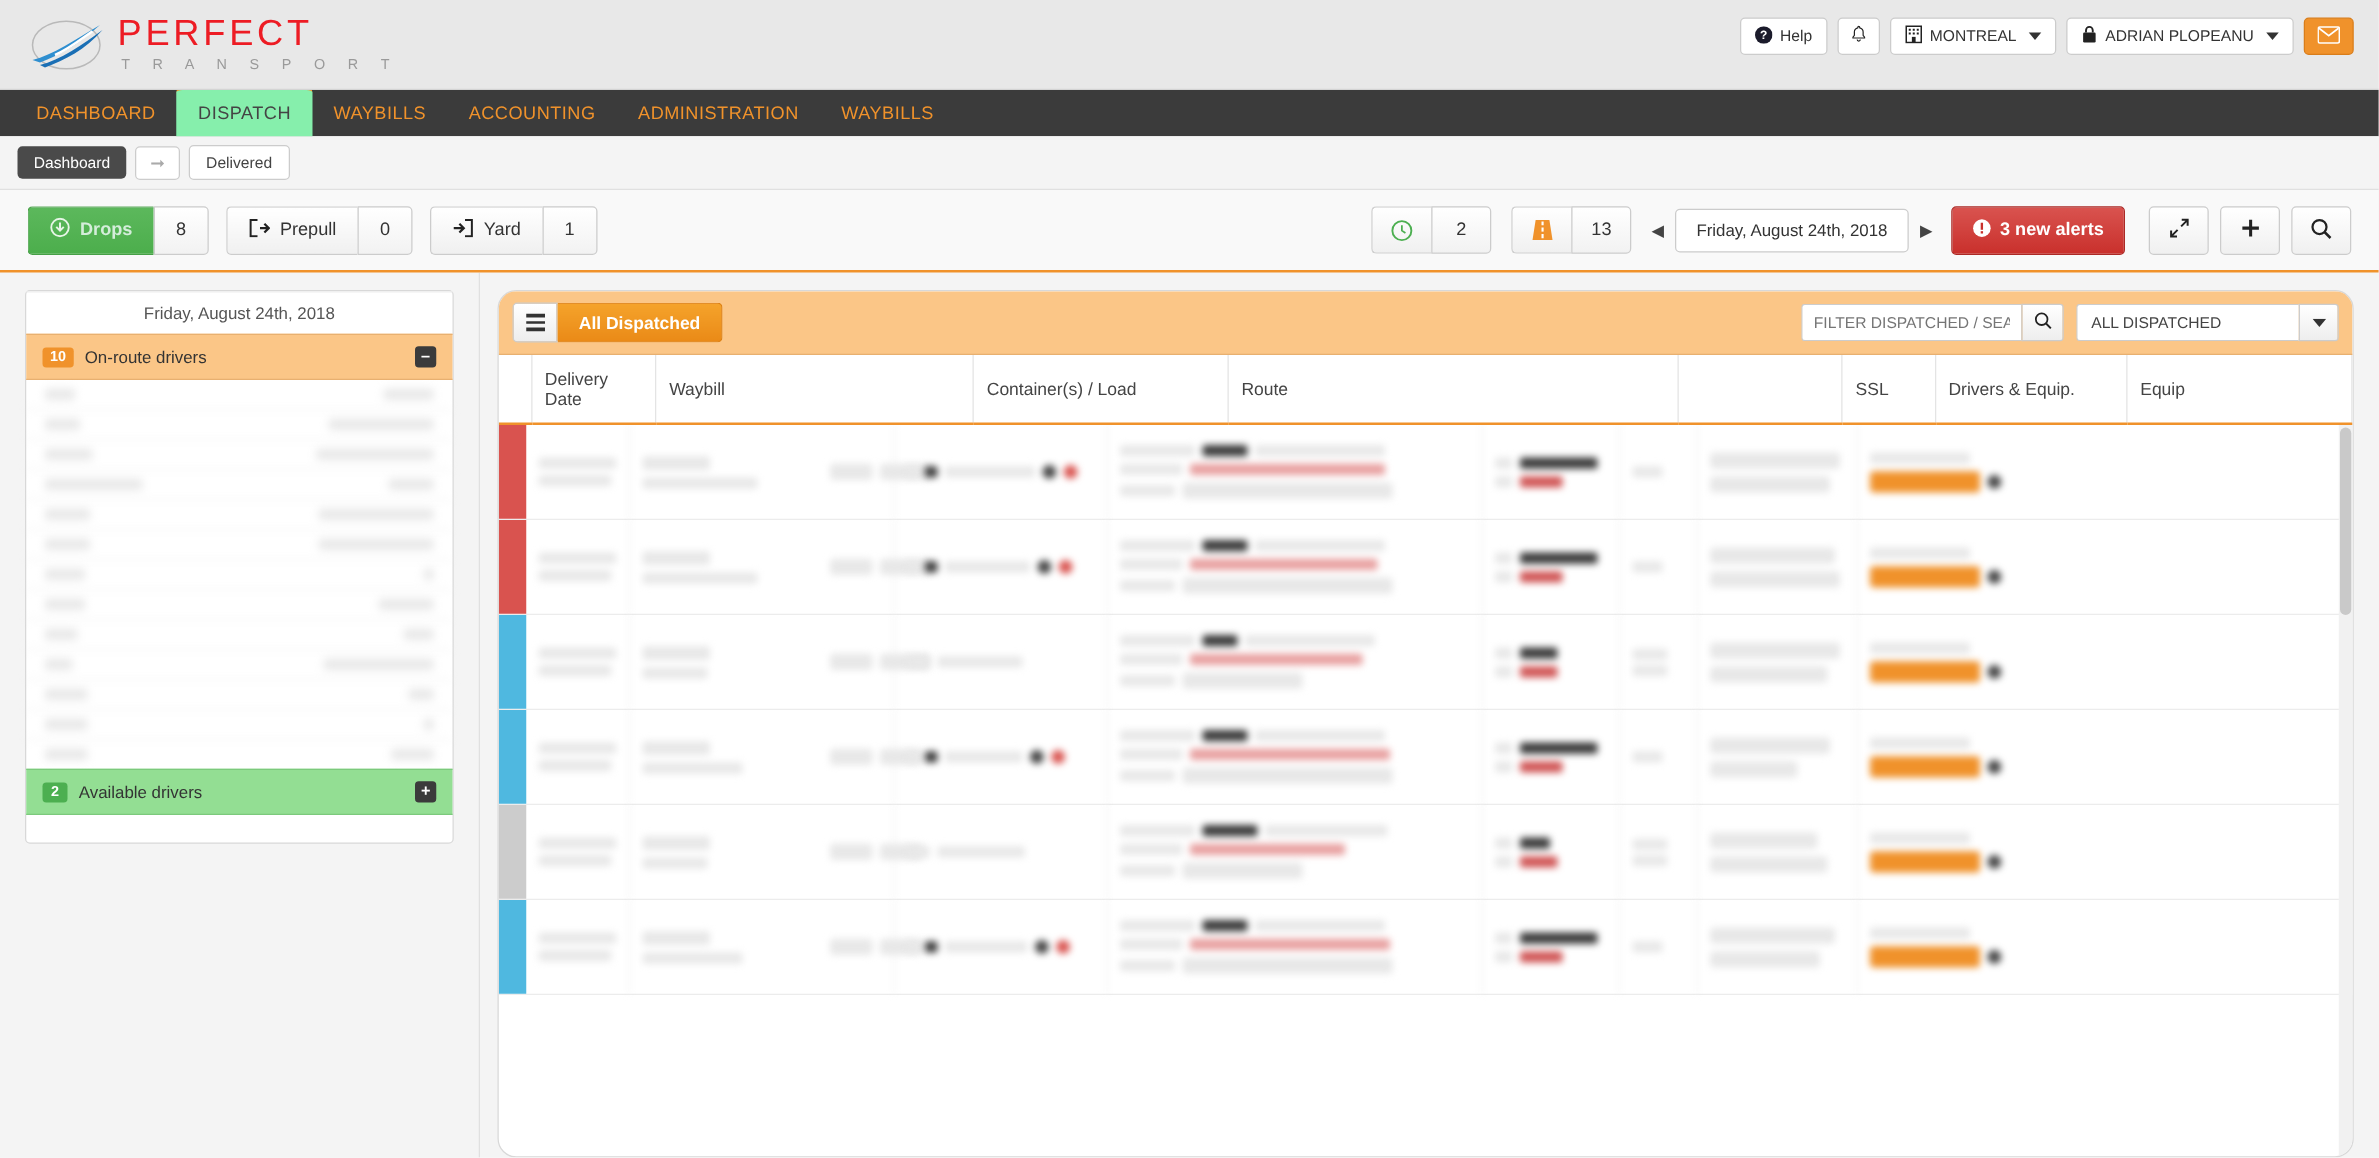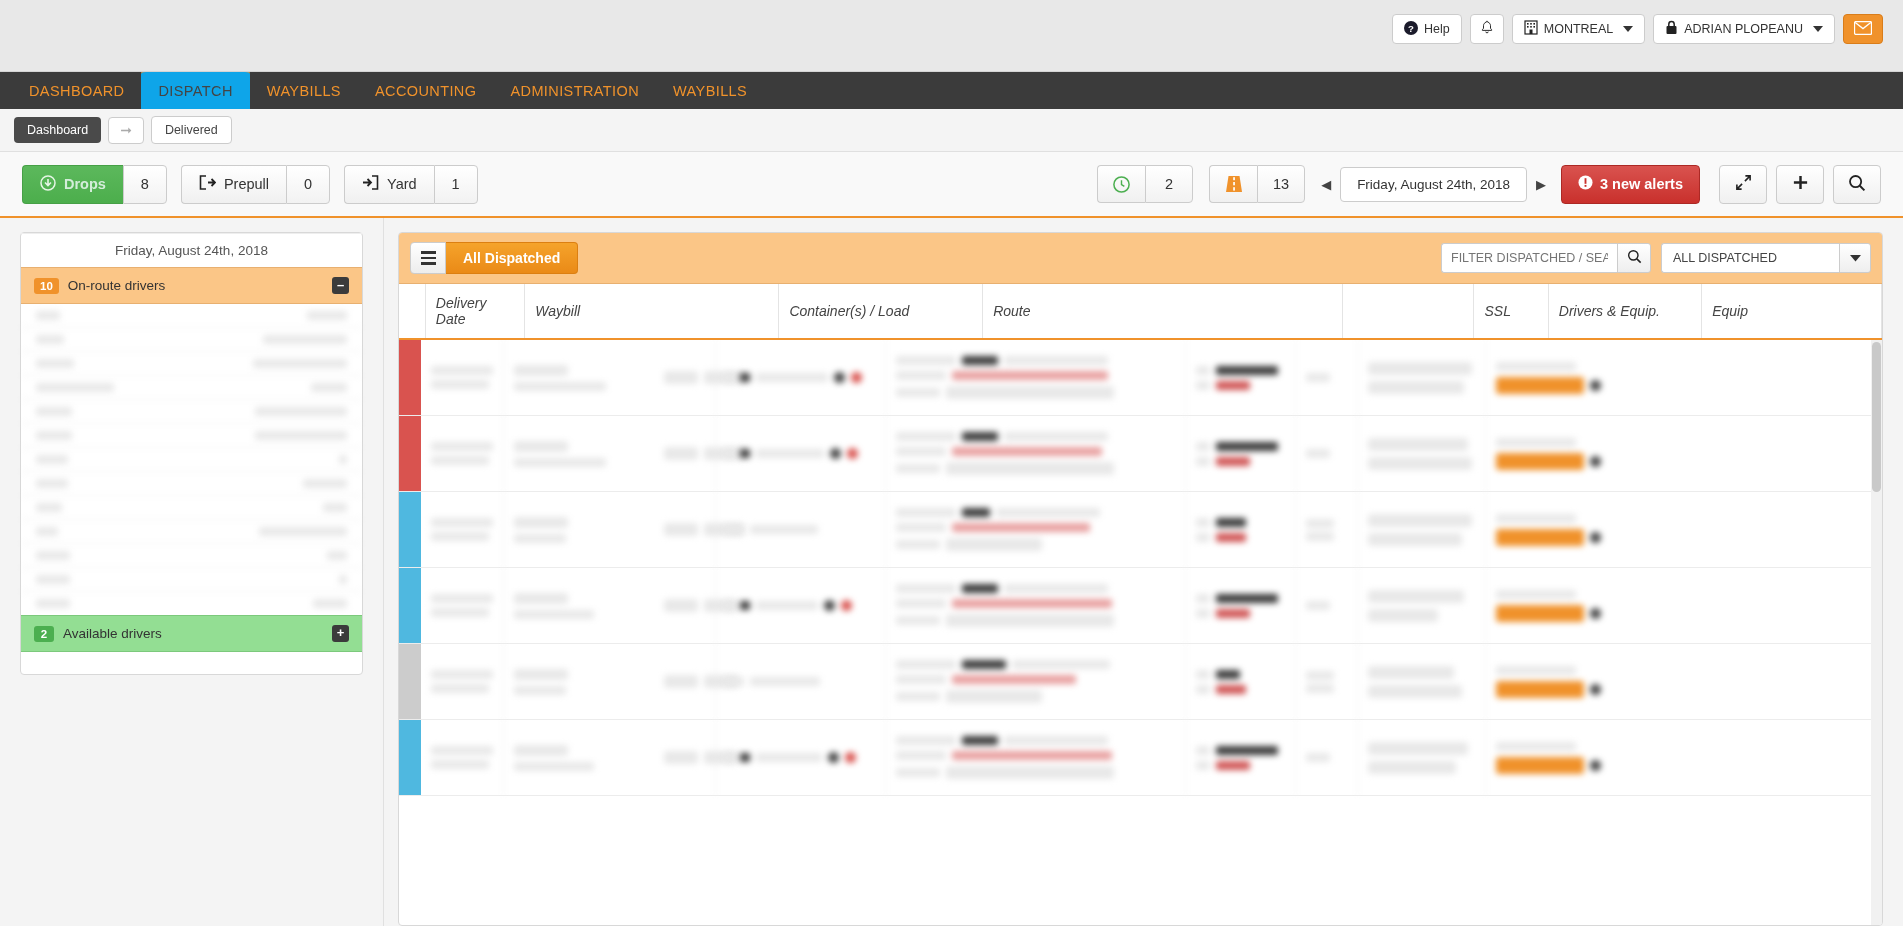--- a/index.html
+++ b/index.html
@@ -58,21 +58,21 @@
   .nav {
     height: 37px; background: #3b3b3b; display: flex; align-items: stretch;
     padding-left: 12px;
   }
   .nav-item {
     display: flex; align-items: center; padding: 0 17px;
     color: #f0922b; font-size: 14.5px; letter-spacing: .4px;
     cursor: pointer; font-family: "Liberation Sans", sans-serif;
   }
   .nav-item.active {
-    background: #0ea5e9; color: #444; border-top: 3px solid #f0922b;
+    background: #86efac; color: #444; border-top: 3px solid #f0922b;
     border-top-left-radius: 5px; border-top-right-radius: 5px;
     margin-top: -3px;
   }
 
   
   .crumbs {
     height: 43px; background: #f4f4f4; display: flex; align-items: center;
     gap: 7px; padding: 0 14px; border-bottom: 1px solid #e0e0e0;
   }
   .crumb-active {
@@ -195,21 +195,21 @@
     color: #555; filter: blur(3.2px); cursor: pointer;
   }
   .drv-row:last-child { border-bottom: none; }
   .panel-foot { height: 22px; }
 
   
   .main {
     flex: 1; padding: 14px 20px 0 14px; overflow: hidden;
   }
   .main-card {
-    background: #fff; border: 1px solid #d8d8d8; border-radius: 4px;
+    background: #fff; border: 1px solid #d8d8d8; border-radius: 15px;
     height: 100%; display: flex; flex-direction: column; overflow: hidden;
   }
   .card-head {
     background: #fbc687; padding: 9px 11px; display: flex;
     align-items: center; border-bottom: 1px solid #e8b070;
   }
   .ham {
     width: 36px; height: 32px; background: linear-gradient(#fff,#ededed);
     border: 1px solid #ccc; border-top-left-radius: 4px; border-bottom-left-radius: 4px;
     display: flex; align-items: center; justify-content: center; cursor: pointer;
@@ -247,21 +247,21 @@
     border-top-left-radius: 3px; border-bottom-left-radius: 3px; cursor: pointer;
   }
   .sel-btn {
     height: 30px; width: 32px; border: 1px solid #ccc;
     background: linear-gradient(#fff,#eee); display: flex;
     align-items: center; justify-content: center; cursor: pointer;
     border-top-right-radius: 3px; border-bottom-right-radius: 3px;
   }
 
   
-  .tbl { width: 100%; border-collapse: collapse; table-layout: fixed; font-style: italic; }
+  .tbl { width: 100%; border-collapse: collapse; table-layout: fixed; }
   .tbl th {
     text-align: left; font-weight: normal; font-size: 14px; color: #444;
     padding: 11px 10px; border-bottom: 2px solid #f0922b;
     border-right: 1px solid #e4e4e4; background: #fff;
   }
   .found-note {
     font-size: 12.5px; color: #444; padding: 9px 12px;
     background: #fbfbfb; border-bottom: 1px solid #ececec;
   }
   .rows-scroll { flex: 1; overflow: hidden; position: relative; }
@@ -300,20 +300,34 @@
   }
   .row-scroll-thumb {
     position: absolute; right: 1px; top: 2px; width: 9px; height: 150px;
     background: #c9c9c9; border-radius: 5px;
   }
 </style>
 </head>
 <body>
 
 <div class="topbar">
+  <div class="logo-wrap">
+    <div class="logo-mark">
+      <svg width="62" height="44" viewBox="0 0 62 44">
+        <ellipse cx="31" cy="22" rx="27" ry="19" fill="none" stroke="#b9b9b9" stroke-width="1.2"></ellipse>
+        <path d="M4 34 C20 30 38 18 58 6 C40 22 26 30 10 36 Z" fill="#2f8fd0"></path>
+        <path d="M10 38 C26 34 44 22 60 10 C46 26 30 34 14 40 Z" fill="#1a6fb5"></path>
+        <path d="M22 30 C32 26 42 18 52 11" fill="none" stroke="#ffffff" stroke-width="2"></path>
+      </svg>
+    </div>
+    <div class="logo-text">
+      <div class="logo-title">PERFECT</div>
+      <div class="logo-sub">T R A N S P O R T</div>
+    </div>
+  </div>
 
   <div class="header-right">
     <div class="hbtn">
       <span>
         <svg width="14" height="14" viewBox="0 0 16 16">
             <circle cx="8" cy="8" r="8" fill="#1b1b2b"></circle>
             <text x="8" y="12" font-size="11" font-family="Liberation Sans" fill="#fff" text-anchor="middle" font-weight="bold">?</text>
           </svg>
       </span>
       <span>Help</span>

